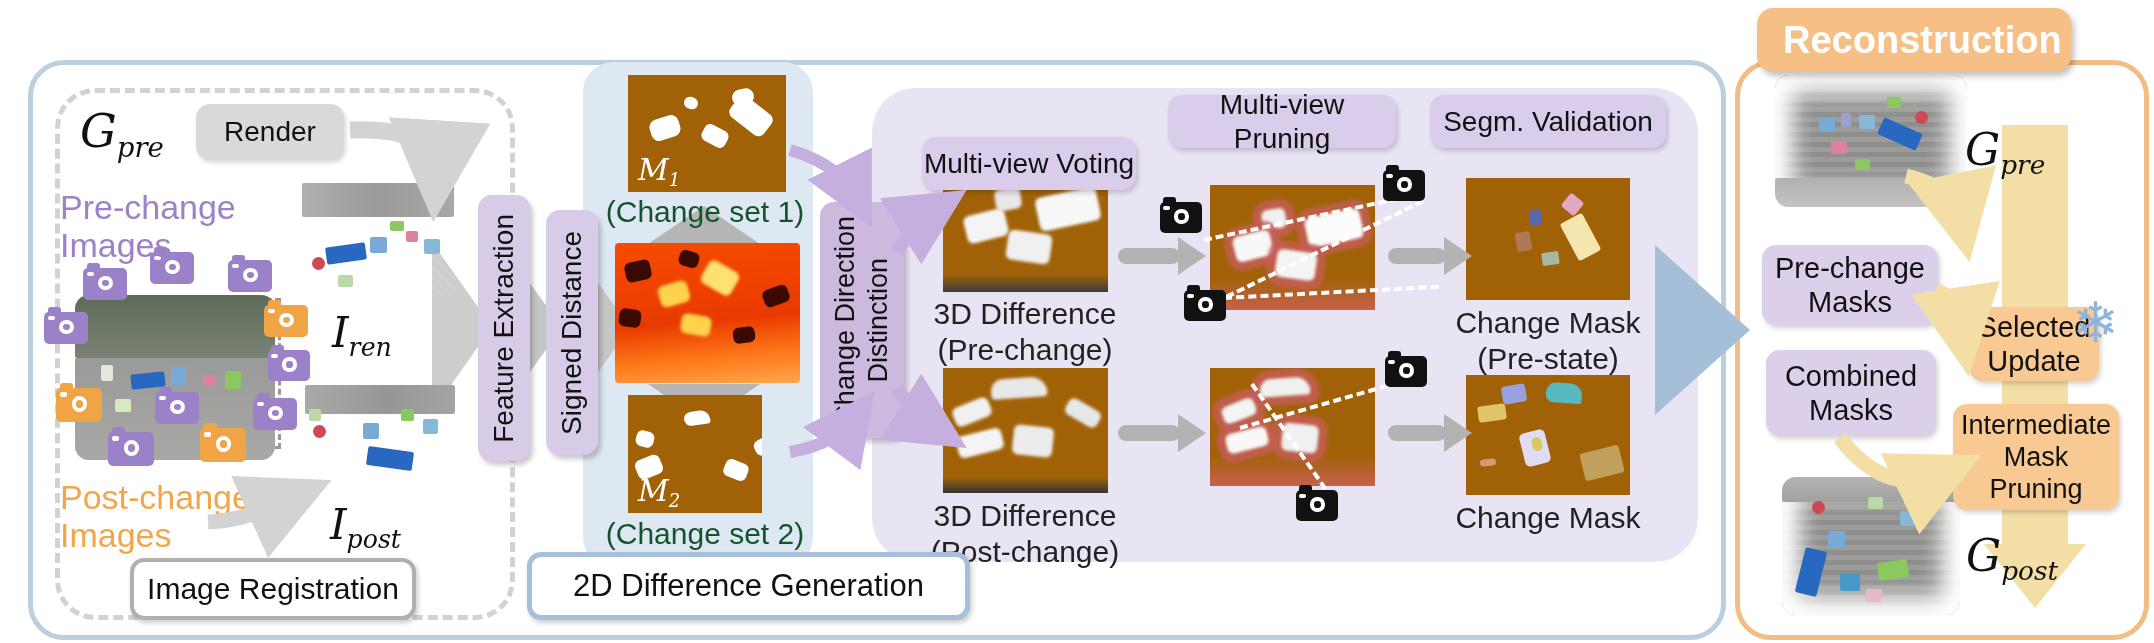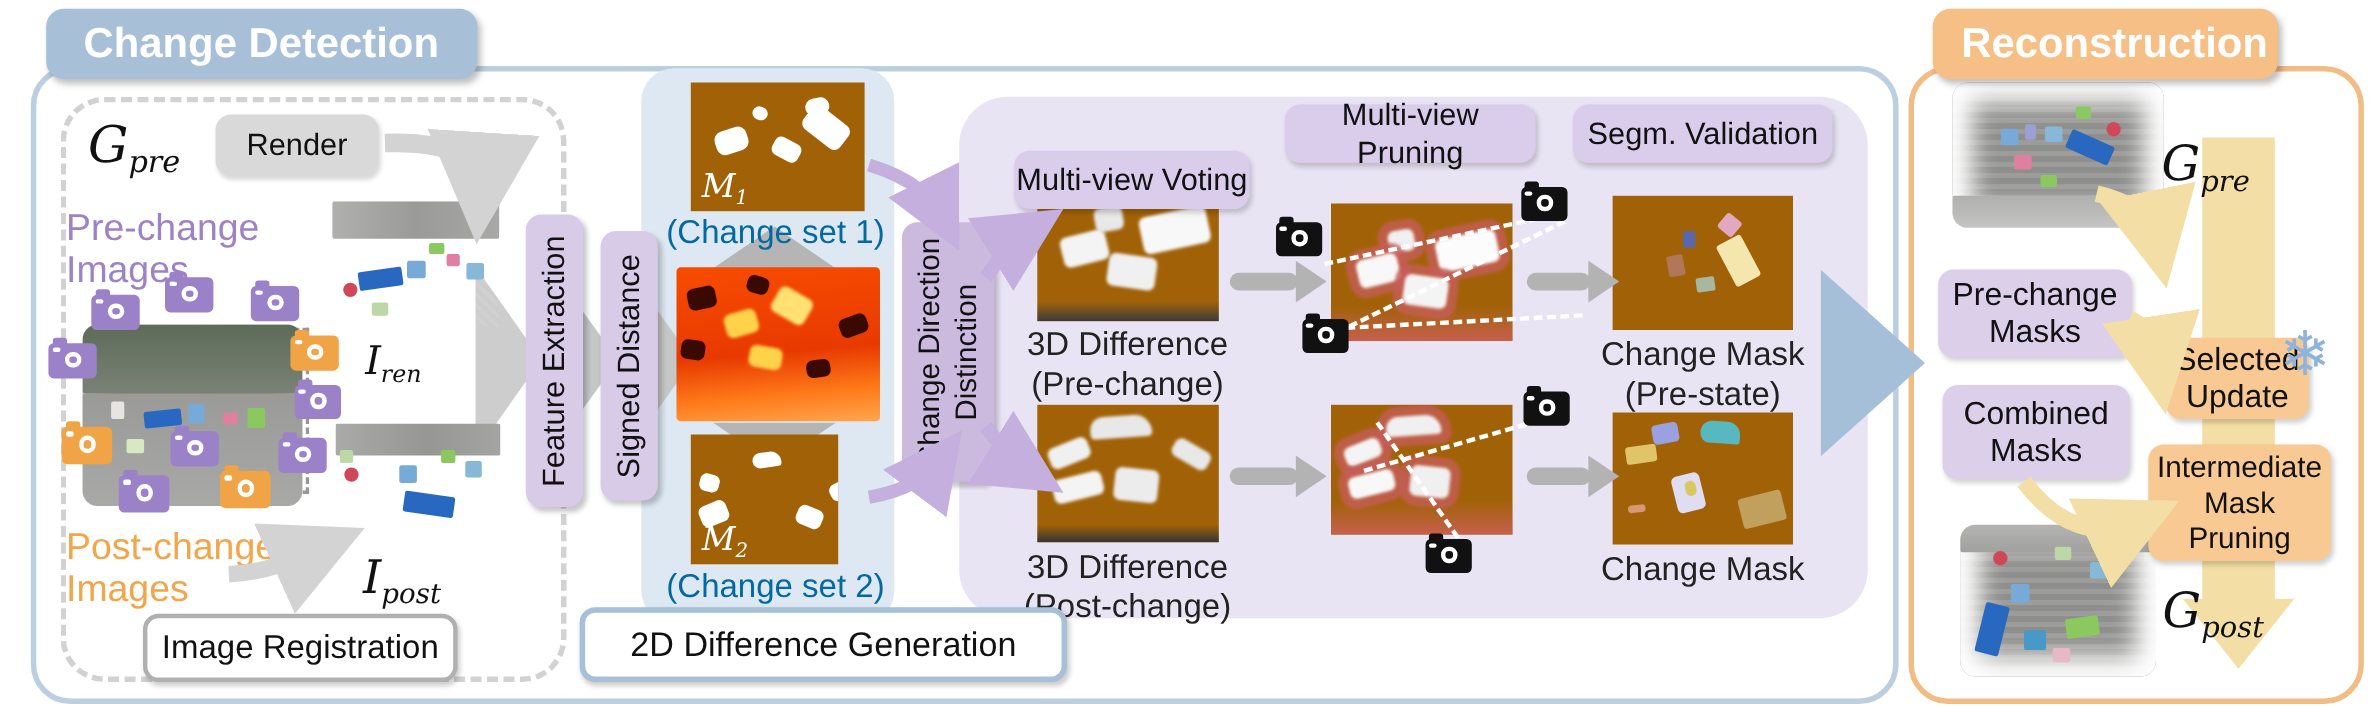--- a/index.html
+++ b/index.html
@@ -48,38 +48,35 @@
     background:linear-gradient(170deg,#9d9d9b 0%,#8e8e8c 35%,#a8a8a6 100%);}
   .photo .px{position:absolute;border-radius:2px;}
   .photo.fade{box-shadow:inset 0 0 22px 18px #fff;border-radius:14px;}
   .mat{background-image:repeating-linear-gradient(45deg,rgba(255,255,255,.07) 0 3px,transparent 3px 7px);}
   
   .bimg{position:absolute;background:#a16207;overflow:hidden;z-index:3;}
   .blob{position:absolute;background:#fff;border-radius:6px;}
   .soft{filter:blur(1.5px);}
   .mlabel{position:absolute;left:10px;bottom:2px;color:#fff;font-size:30px;z-index:4;}
   .caption{position:absolute;text-align:center;font-size:30px;line-height:36px;color:#222;z-index:4;}
-  .caption.grey{color:#0369a1;}
+  .caption.grey{color:#14532d;}
   
   .sight{position:absolute;border-top:4px dashed #fff;z-index:4;transform-origin:left center;}
   .redband{position:absolute;left:0;right:0;bottom:0;height:26%;
     background:linear-gradient(to top,rgba(205,95,90,.85),rgba(205,95,90,0));}
   .halo{box-shadow:0 0 0 9px rgba(198,92,88,.8);}
   svg.overlay{position:absolute;left:0;top:0;z-index:5;pointer-events:none;}
   .snow{position:absolute;font-size:56px;color:#8fb4dc;z-index:6;font-family:"DejaVu Sans",sans-serif;}
 </style>
 </head>
 <body>
 
 <div class="canvas">
 
   <div class="sec-border" style="left:28px;top:60px;width:1688px;height:570px;border:5px solid #bccfe0;"></div>
-  <div class="sec-header" style="left:42px;top:8px;width:358px;height:64px;background:#a7c0d8;padding-left:34px;">
-    <span>Change Detection</span>
-  </div>
 
   <div class="dashed-box" style="left:55px;top:88px;width:450px;height:522px;"></div>
 
   <div class="abs math" style="left:80px;top:104px;font-size:46px;z-index:4;">
     <span>G</span><span class="sub">pre</span>
   </div>
 
   <div class="pill flat" style="left:196px;top:104px;width:148px;height:56px;background:#d9d9d9;">
     <span>Render</span>
   </div>
@@ -92,21 +89,21 @@
   <div class="photo mat" style="left:302px;top:183px;width:152px;height:114px;">
     <div class="px" style="left:0;top:0;width:100%;height:30%;background:linear-gradient(90deg,#b0b0ae,#9a9a98 50%,#a8a8a6);"></div>
     <div class="px" style="left:24px;top:62px;width:40px;height:17px;background:#2868c0;transform:rotate(-8deg);"></div>
     <div class="px" style="left:10px;top:74px;width:13px;height:13px;border-radius:50%;background:#d04858;"></div>
     <div class="px" style="left:68px;top:54px;width:17px;height:16px;background:#78aad8;"></div>
     <div class="px" style="left:88px;top:38px;width:14px;height:10px;background:#8cc860;"></div>
     <div class="px" style="left:104px;top:48px;width:12px;height:11px;background:#e080a0;"></div>
     <div class="px" style="left:122px;top:56px;width:16px;height:15px;background:#88b8d8;"></div>
     <div class="px" style="left:36px;top:92px;width:15px;height:12px;background:#bcd8a8;"></div>
   </div>
-  <div class="abs math" style="left:332px;top:308px;font-size:36px;">
+  <div class="abs math" style="left:332px;top:308px;font-size:42px;">
     <span>I</span><span class="sub">ren</span>
   </div>
 
   <div class="photo fade" style="left:75px;top:295px;width:200px;height:165px;">
     <div class="px" style="left:0;top:0;width:100%;height:38%;background:linear-gradient(#5d6b58,#7a8276);"></div>
     <div class="px" style="left:0;top:38%;width:100%;height:62%;background:linear-gradient(#9a9a98,#a8a8a6);"></div>
     <div class="px" style="left:56px;top:78px;width:34px;height:15px;background:#2868c0;transform:rotate(-6deg);"></div>
     <div class="px" style="left:26px;top:70px;width:12px;height:16px;background:#e8e4e0;"></div>
     <div class="px" style="left:96px;top:72px;width:15px;height:18px;background:#78aad8;"></div>
     <div class="px" style="left:128px;top:80px;width:13px;height:11px;background:#e080a0;"></div>

